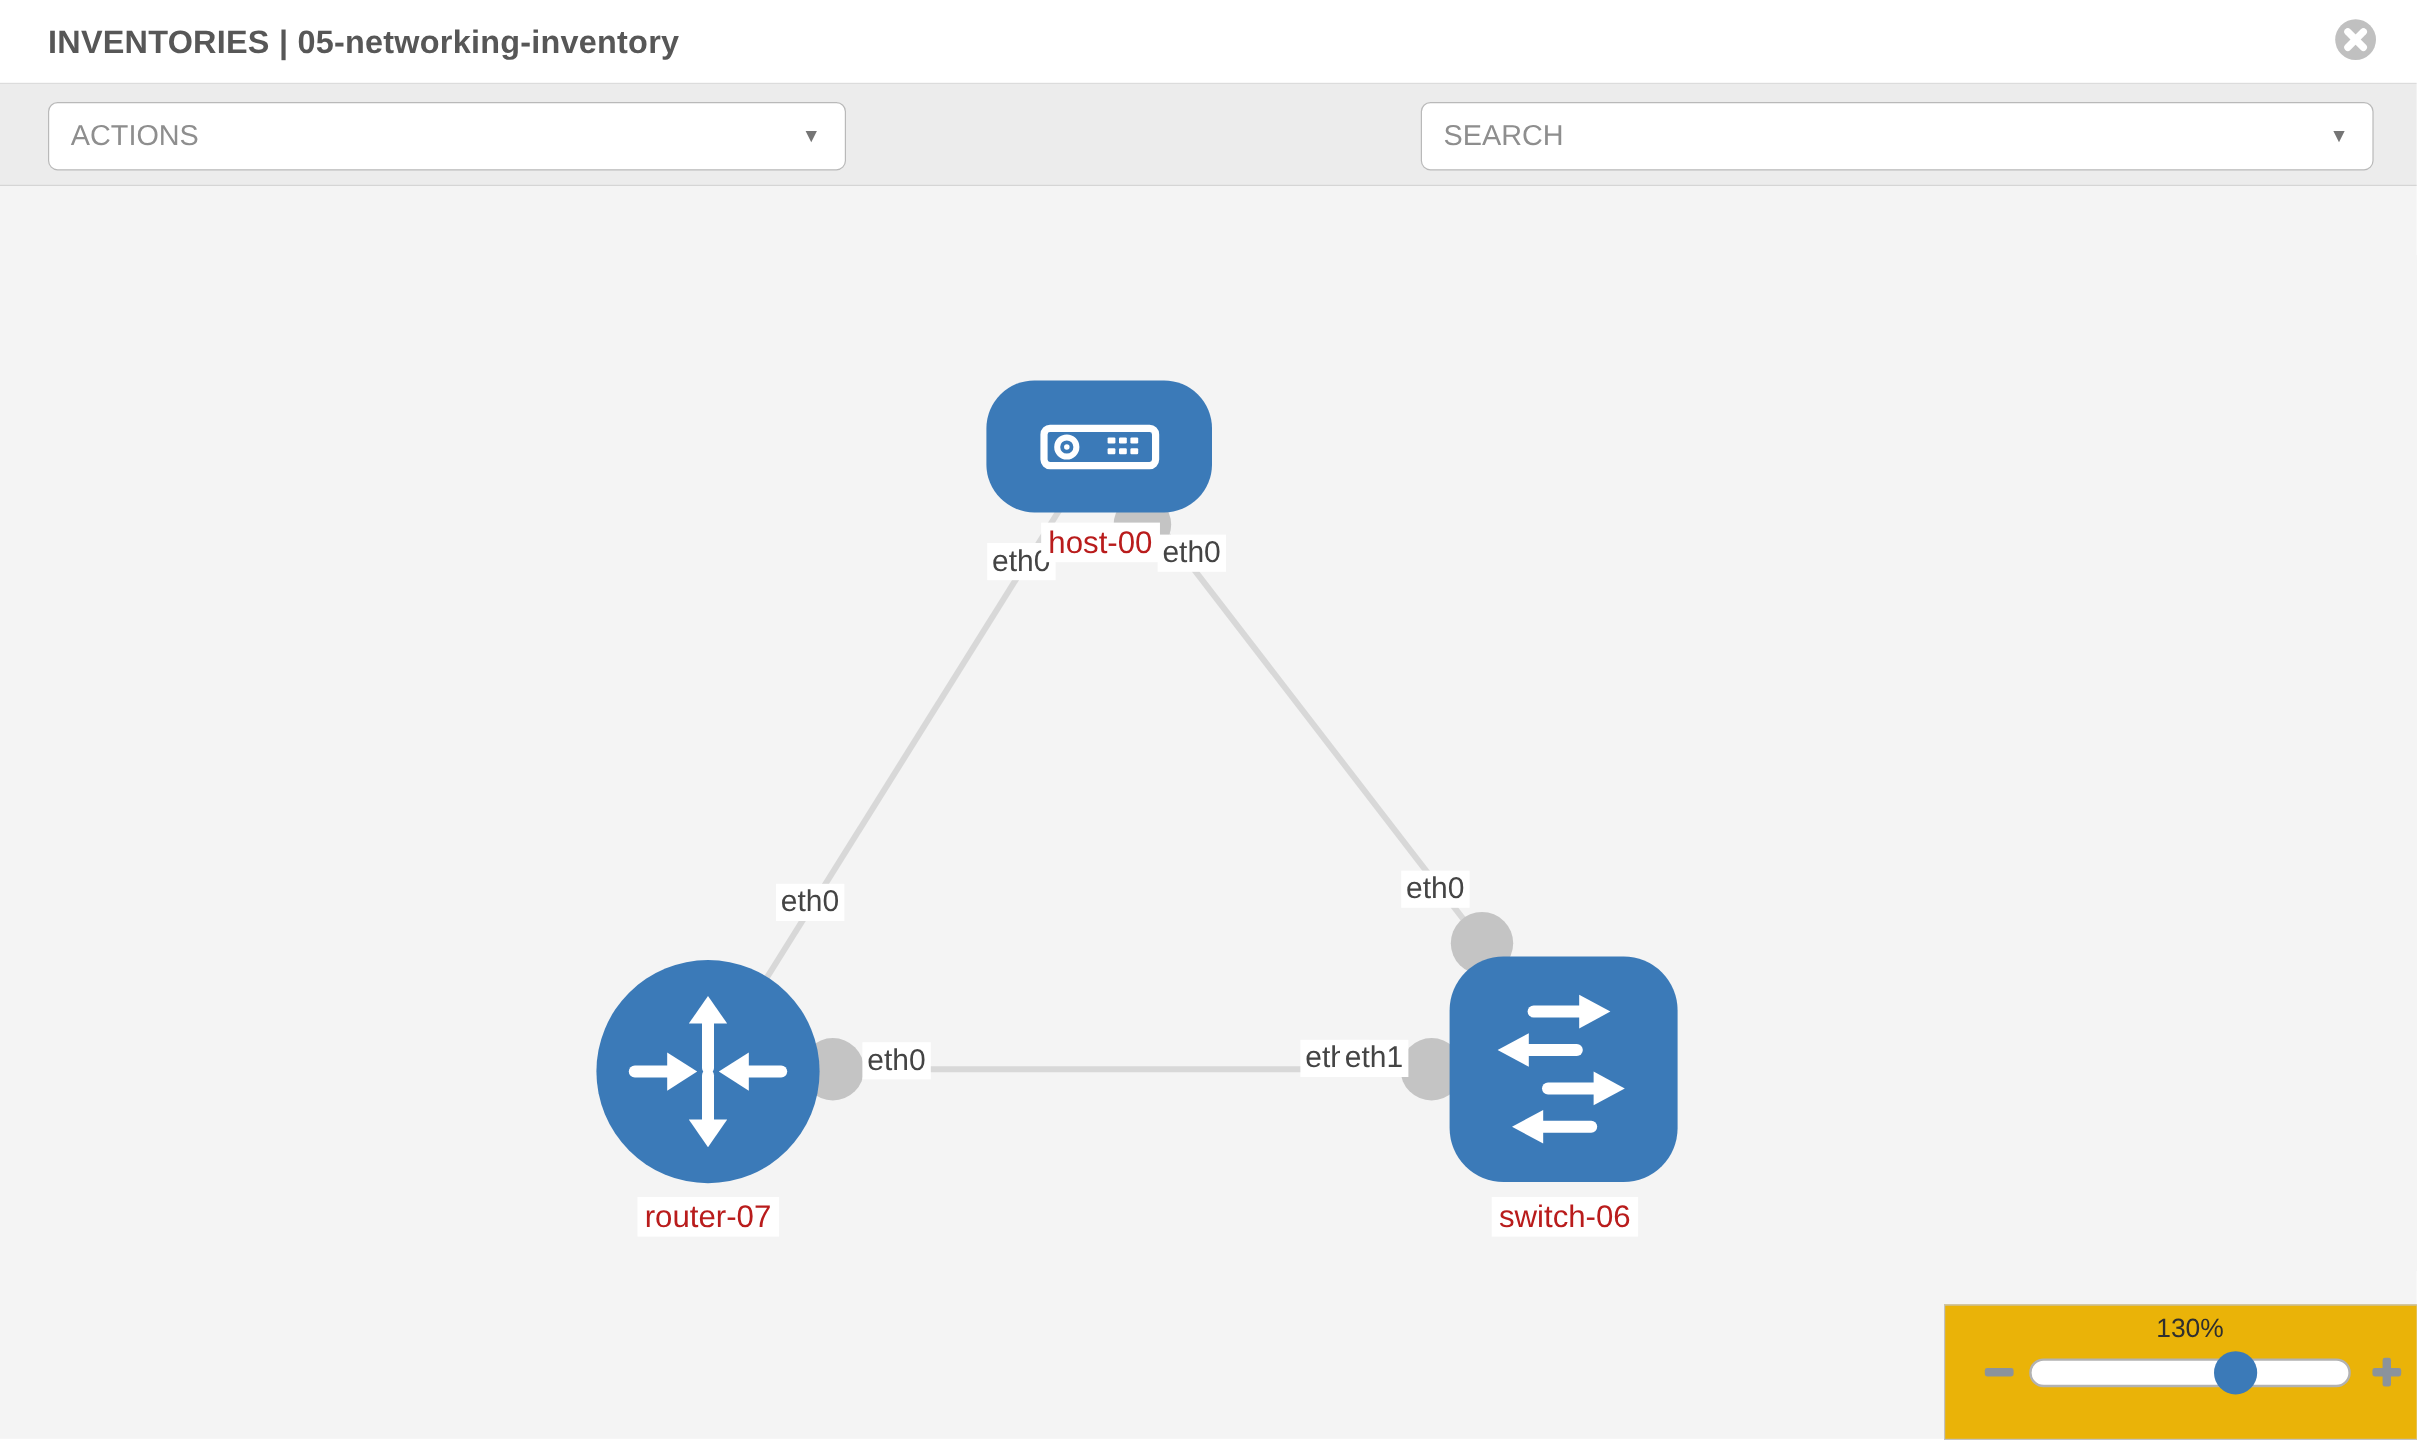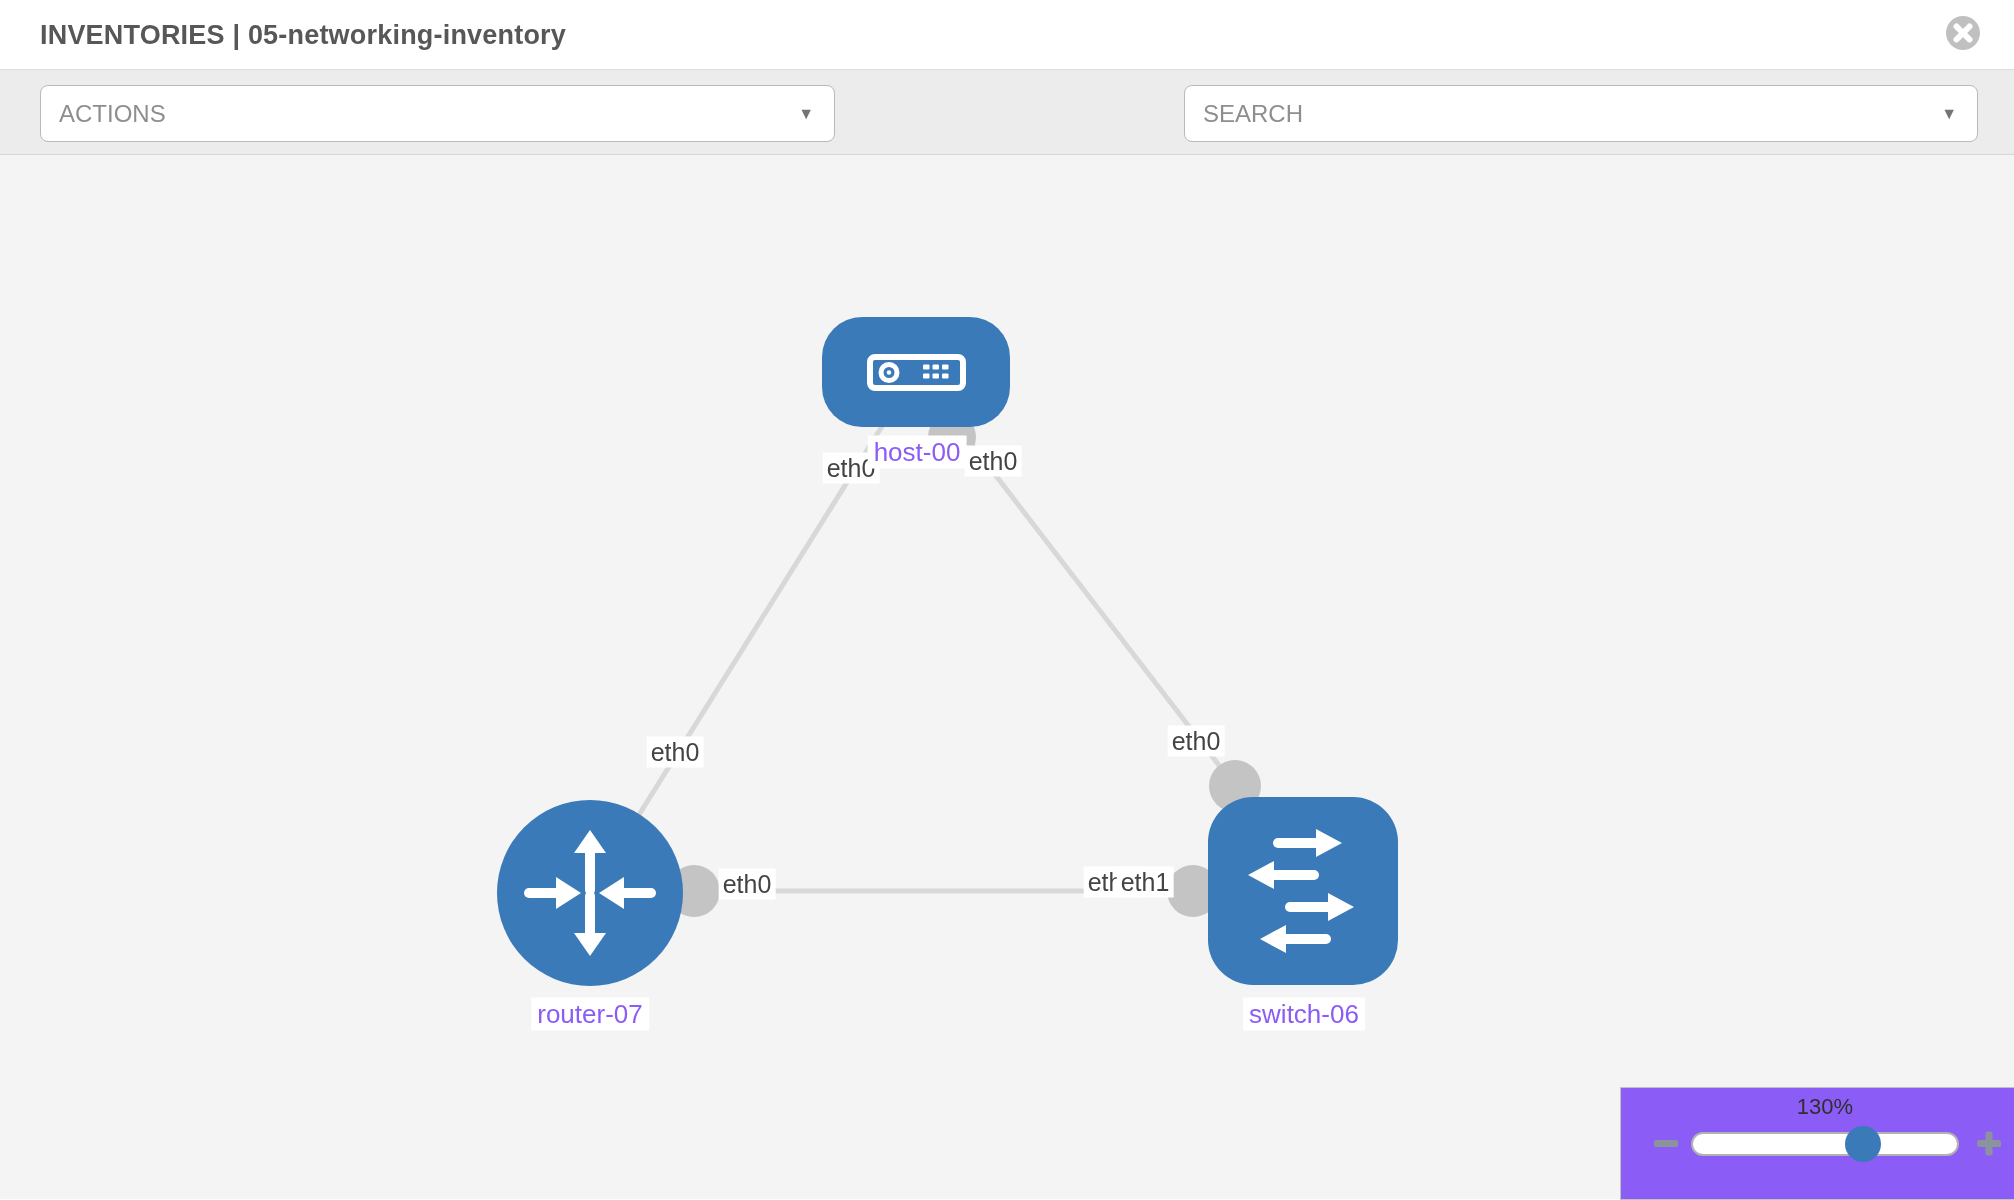--- a/index.html
+++ b/index.html
@@ -14,39 +14,39 @@
     border:none; background:transparent; cursor:pointer; }
 
   
   .toolbar { position:relative; height:85px; background:#ececec; border-bottom:1px solid #d5d5d5; }
   .dropdown { position:absolute; top:15px; height:57px; background:#fff;
     border:1px solid #b9b9b9; border-radius:8px; cursor:pointer; }
   .dropdown .dd-label { position:absolute; left:18px; top:0; line-height:55px;
     font-size:24px; color:#8e8e8e; }
   .dropdown .caret { position:absolute; right:20px; top:0; line-height:55px;
     font-size:16px; color:#757575; }
-  .dd-actions { left:40px;  width:795px; }
+  .dd-actions { left:40px;  width:665px; }
   .dd-search  { left:1184px; width:794px; }
   .tool-btn { position:absolute; top:96px; width:40px; height:40px; border:none;
     background:transparent; cursor:pointer; }
   .tool-btn.wrench { left:1045px; }
   .tool-btn.key    { left:1115px; }
 
   
   .canvas { position:relative; width:2014px; height:1044px; background:#f4f4f4; }
   .canvas > svg.topo { position:absolute; left:0; top:0; }
 
   .nlabel { position:absolute; transform:translate(-50%,-50%); background:#fff;
-    color:#8b5cf6; font-size:26px; padding:1px 6px; white-space:nowrap; }
+    color:#b91c1c; font-size:26px; padding:1px 6px; white-space:nowrap; }
   .iflabel { position:absolute; transform:translate(-50%,-50%); background:#fff;
     color:#444; font-size:25px; padding:1px 4px; white-space:nowrap; }
 
   
   .zoom-panel { position:absolute; left:1620px; top:932px; width:395px; height:113px;
-    background:#8b5cf6; border:1px solid #c2c2c2; }
+    background:#eab308; border:1px solid #c2c2c2; }
   .zoom-level { position:absolute; left:70px; top:6px; width:268px; text-align:center;
     font-size:22px; color:#2f2f2f; }
   .zoom-btn { position:absolute; width:44px; height:44px; border:none; background:transparent;
     cursor:pointer; }
   .zoom-btn.minus { left:23px; top:34px; }
   .zoom-btn.plus  { left:346px; top:34px; }
   .zoom-track { position:absolute; left:70px; top:44px; width:268px; height:24px;
     background:#fff; border:2px solid #b2b2b2; border-radius:12px; cursor:pointer; }
   .zoom-handle { position:absolute; left:224px; top:38px; width:36px; height:36px;
     border-radius:50%; background:#3b7ab8; cursor:grab; }

